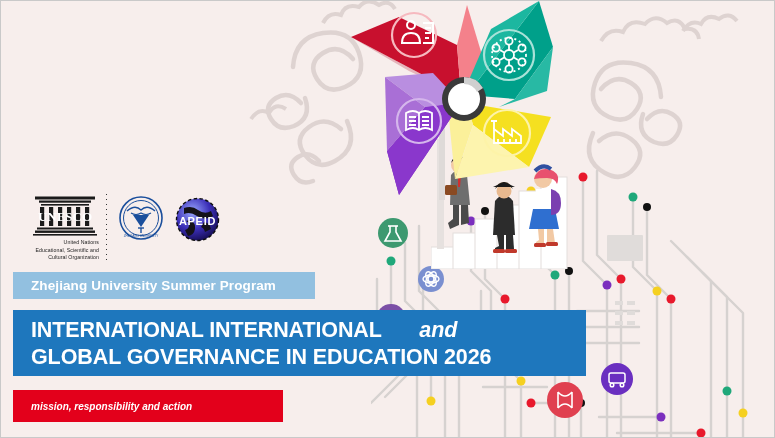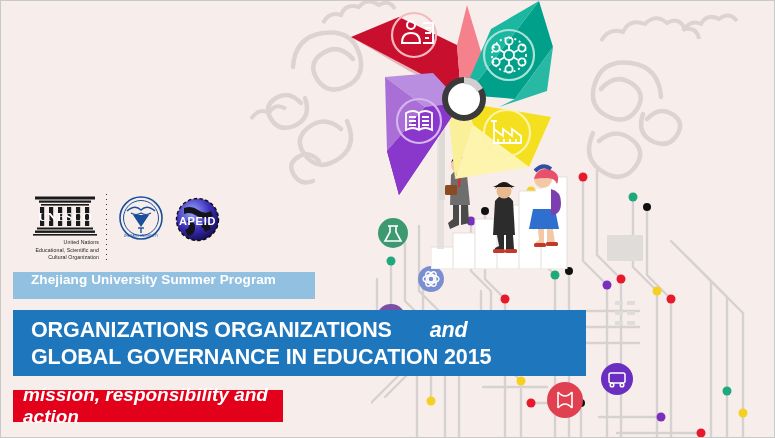--- a/index.html
+++ b/index.html
@@ -36,34 +36,34 @@
            background:repeating-linear-gradient(to bottom,#333 0 1.5px,transparent 1.5px 5px);}
   .logo-twin{width:74px;}
   .logo-twin .mark{width:60px;height:42px;}
   .logo-cap-l{font-size:5.2px;line-height:1.45;color:#222;text-align:left;
               margin-top:3px;width:74px;}
   .logo-zju{width:46px;height:46px;margin-left:4px;margin-top:1px;}
   .logo-apeid{width:55px;height:55px;margin-left:6px;margin-top:-2px;}
 
   
   .band-program{position:absolute;left:12px;top:271px;width:302px;height:27px;
-                background:#92c0e0;display:flex;}
+                background:#92c0e0;display:flex;align-items:center;}
   .band-program span{color:#ffffff;font-size:13.5px;font-weight:700;
                      padding-left:18px;letter-spacing:.1px;}
 
   .band-title{position:absolute;left:12px;top:309px;width:573px;height:66px;
               background:#1e77bd;padding:7px 0 0 18px;box-sizing:border-box;}
   .band-title .l{color:#ffffff;font-size:21.5px;font-weight:800;line-height:26.5px;
                  letter-spacing:-.1px;white-space:nowrap;}
   .band-title .l em{font-style:italic;font-weight:800;margin-left:32px;}
 
   .band-mission{position:absolute;left:12px;top:389px;width:270px;height:32px;
                 background:#e3001b;display:flex;align-items:center;}
-  .band-mission span{color:#ffffff;font-size:19px;font-weight:700;font-style:italic;
-                     padding-left:10px;}
+  .band-mission span{color:#ffffff;font-size:10px;font-weight:700;font-style:italic;
+                     padding-left:18px;}
 </style>
 </head>
 <body>
 
 <div class="slide">
 
   <div class="deco">
     <svg width="775" height="438" viewBox="0 0 775 438">
       <g fill="none" stroke="#ded3d1" stroke-width="4.5" stroke-linecap="round">
 
@@ -401,23 +401,23 @@
       <text x="27.5" y="33" font-family="'Liberation Sans',sans-serif" font-size="11" font-weight="800" text-anchor="middle" fill="#ffffff" letter-spacing="0.7">APEID</text>
     </svg>
   </div>
 
   <div class="band-program">
     <span>Zhejiang University Summer Program</span>
   </div>
 
   <div class="band-title">
     <div class="l">
-      <span>ORGANIZATIONS ORGANIZATIONS</span>
+      <span>INTERNATIONAL INTERNATIONAL</span>
       <em>and</em>
     </div>
-    <div class="l">GLOBAL GOVERNANCE IN EDUCATION 2015</div>
+    <div class="l">GLOBAL GOVERNANCE IN EDUCATION 2026</div>
   </div>
 
   <div class="band-mission">
     <span>mission, responsibility and action</span>
   </div>
 
 </div>
 
 </body></html>

